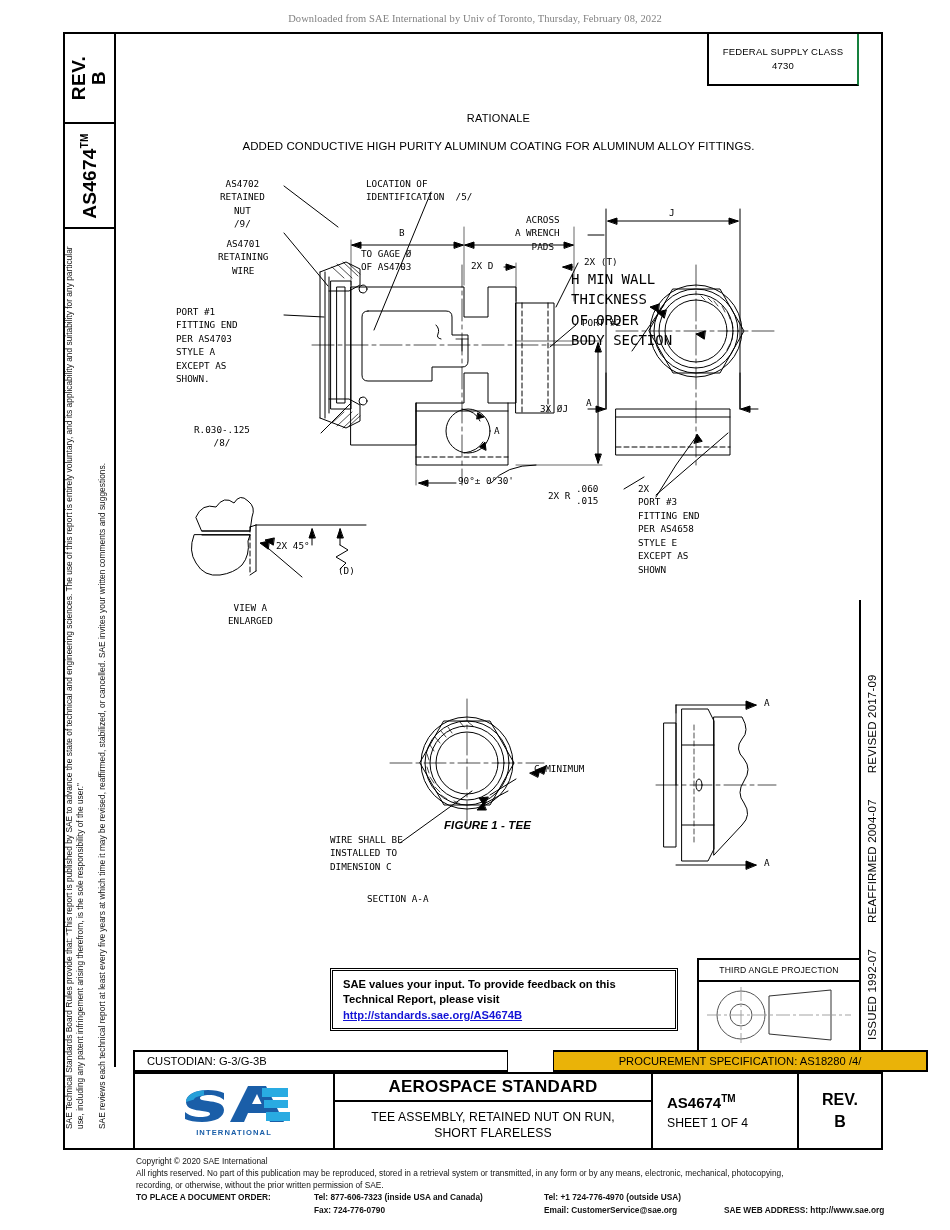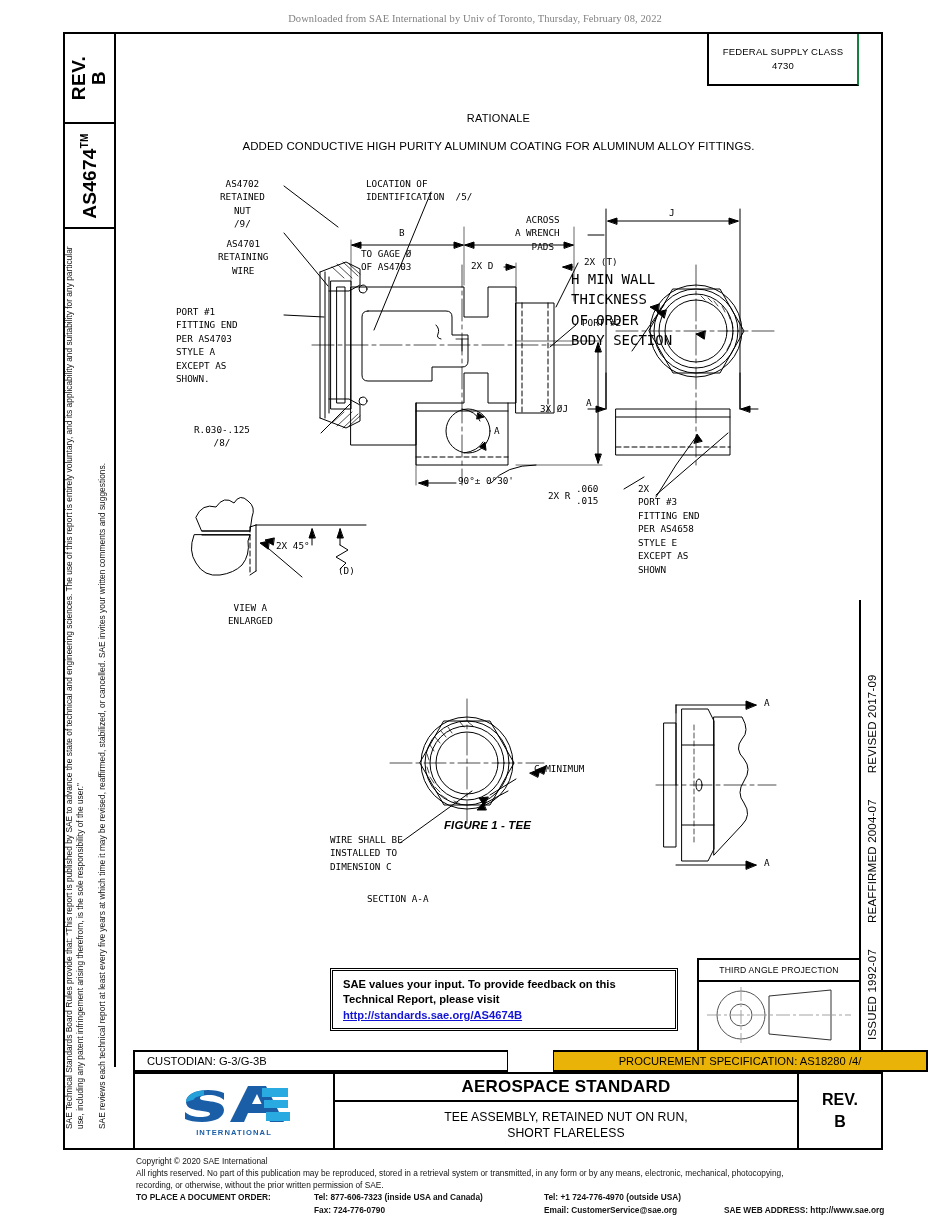--- a/index.html
+++ b/index.html
@@ -704,20 +704,24 @@
         </svg>
         <div class="intl">INTERNATIONAL</div>
       </div>
     </div>
     <div id="tb-titles">
       <div id="tb-std">AEROSPACE STANDARD</div>
       <div id="tb-sub">
         <span><span>TEE ASSEMBLY, RETAINED NUT ON RUN,</span><br><span>SHORT FLARELESS</span></span>
       </div>
     </div>
+    <div id="tb-doc">
+      <div id="tb-doc-id"><span>AS4674</span><span class="tm">TM</span></div>
+      <div id="tb-doc-sheet">SHEET 1 OF 4</div>
+    </div>
     <div id="tb-rev">
       <div>REV.</div>
       <div>B</div>
     </div>
   </div>
 
   <div id="footer">
     <div>Copyright © 2020 SAE International</div>
     <div>All rights reserved. No part of this publication may be reproduced, stored in a retrieval system or transmitted, in any form or by any means, electronic, mechanical, photocopying,</div>
     <div>recording, or otherwise, without the prior written permission of SAE.</div>

